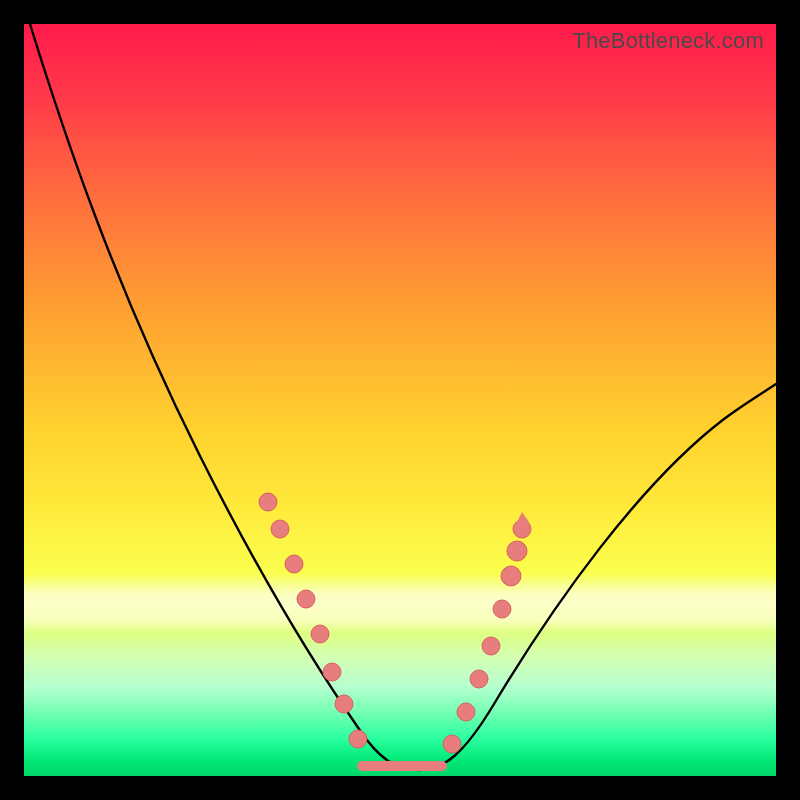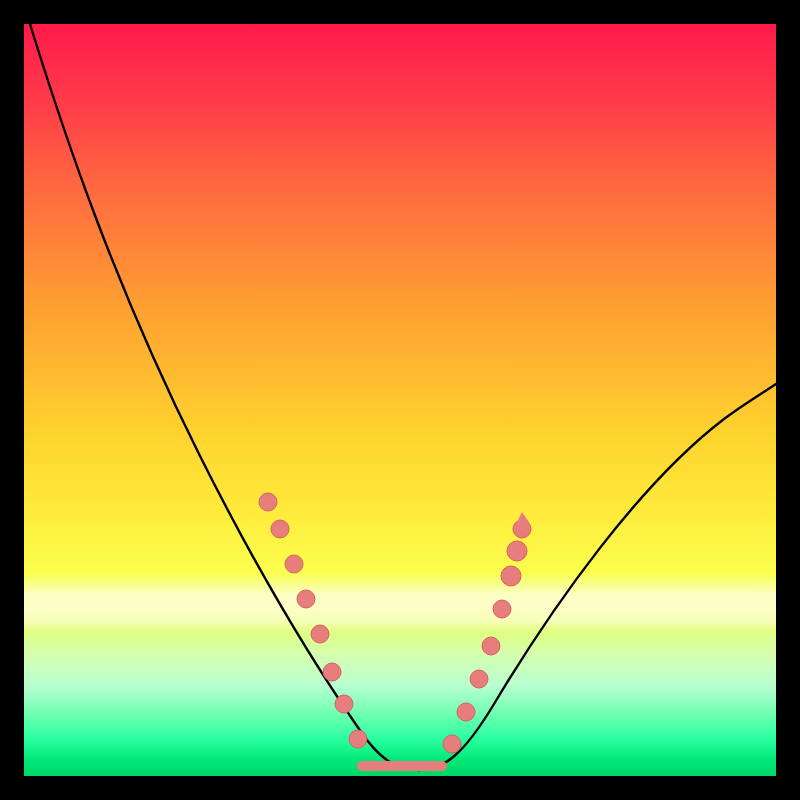--- a/index.html
+++ b/index.html
@@ -86,20 +86,21 @@
     fill: #e77d7c;
   }
 </style>
 </head>
 <body>
 
 <div class="frame">
 
   <div class="band-pale"></div>
 
+  <div class="watermark">TheBottleneck.com</div>
 
   <svg class="curve" viewBox="0 0 752 752">
     <path class="curve-path" d="M 6 0
              C 40 110, 90 260, 175 430
              C 235 550, 290 640, 335 705
              C 355 735, 372 746, 395 746
              C 420 746, 440 730, 470 680
              C 530 580, 615 460, 700 395
              C 720 380, 740 368, 752 360"></path>
 

